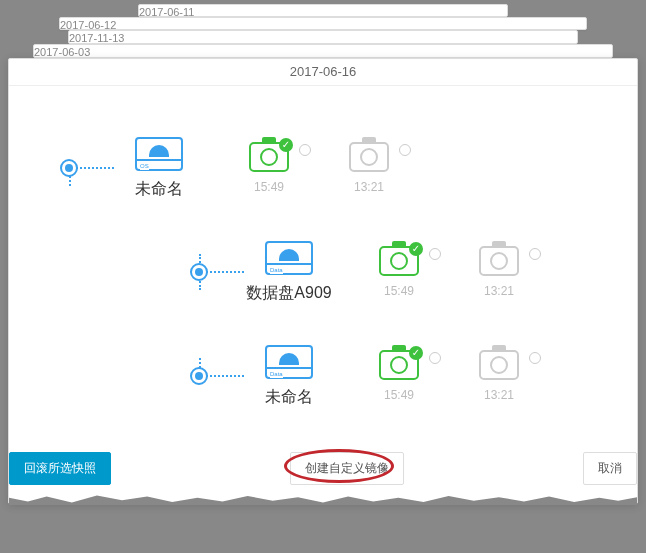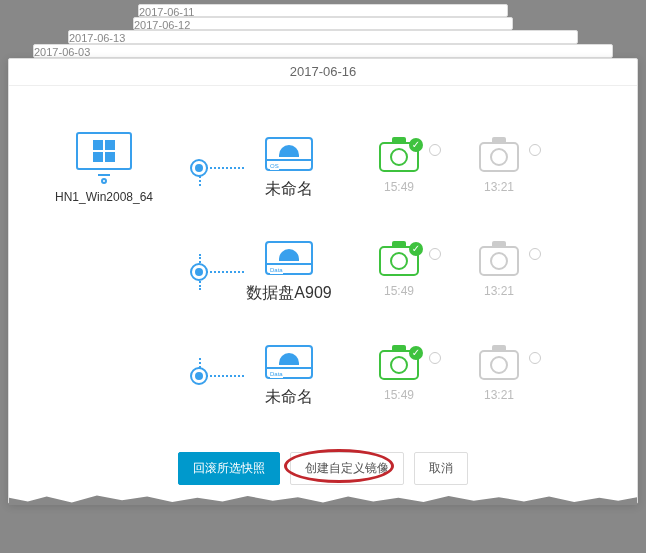--- a/index.html
+++ b/index.html
@@ -136,21 +136,21 @@
       display: flex; align-items: center; justify-content: center; line-height: 1;
     }
     .time-label { font-size: 12px; color: #bbb; margin-top: 8px; }
 
     .radio-dot {
       position: absolute; top: 2px; right: 8px; width: 12px; height: 12px;
       border: 1px solid #ccc; border-radius: 50%; background: #fff;
     }
 
     .footer {
-      display: flex; justify-content: center; gap: 10px; padding: 14px 0 18px;
+      display: flex; justify-content: space-between; gap: 22px; padding: 14px 0 18px;
       position: relative;
     }
     .btn {
       font-size: 12px; padding: 7px 14px; border-radius: 2px; cursor: pointer;
       border: 1px solid #ddd; background: #fff; color: #555;
     }
     .btn.primary { background: #09c; border-color: #09c; color: #fff; }
     .red-circle {
       position: absolute; border: 3px solid #c1272d; border-radius: 50%/50%;
       width: 110px; height: 34px; pointer-events: none;
@@ -159,38 +159,30 @@
       position: absolute; bottom: -2px; left: 0; right: 0; height: 12px;
       background: #888;
       clip-path: polygon(0 100%,0 40%,3% 70%,6% 30%,10% 80%,14% 20%,18% 60%,22% 30%,26% 75%,30% 40%,34% 70%,38% 25%,42% 65%,46% 35%,50% 80%,54% 30%,58% 70%,62% 40%,66% 75%,70% 25%,74% 65%,78% 35%,82% 70%,86% 30%,90% 75%,94% 40%,97% 65%,100% 35%,100% 100%);
     }
   </style>
 </head>
 <body>
 
 <div class="card-stack">
   <div class="stacked-card" style="width:370px;height:13px"><span>2017-06-11</span></div>
-  <div class="stacked-card" style="width:380px;height:13px"><span>2017-06-12</span></div>
-  <div class="stacked-card" style="width:510px;height:14px"><span>2017-06-13</span></div>
+  <div class="stacked-card" style="width:528px;height:13px"><span>2017-06-12</span></div>
+  <div class="stacked-card" style="width:510px;height:14px"><span>2017-11-13</span></div>
   <div class="stacked-card" style="width:580px;height:14px"><span>2017-06-03</span></div>
 
   <div class="main-card">
     <div class="main-date">2017-06-16</div>
 
     <div class="content">
 
       <div class="row">
-        <div class="col-instance">
-          <div class="monitor">
-              <div class="win-logo"></div>
-            </div>
-          <div class="monitor-stand"></div>
-          <div class="monitor-base"></div>
-          <div class="instance-label">HN1_Win2008_64</div>
-        </div>
         <div class="col-node">
           <div class="vline" style="top:50%;height:100%"></div>
           <div class="node-dot">
               <div class="hdots"></div>
             </div>
         </div>
         <div class="col-disk">
           <div class="disk">
               <span class="disk-tag">OS</span>
             </div>

